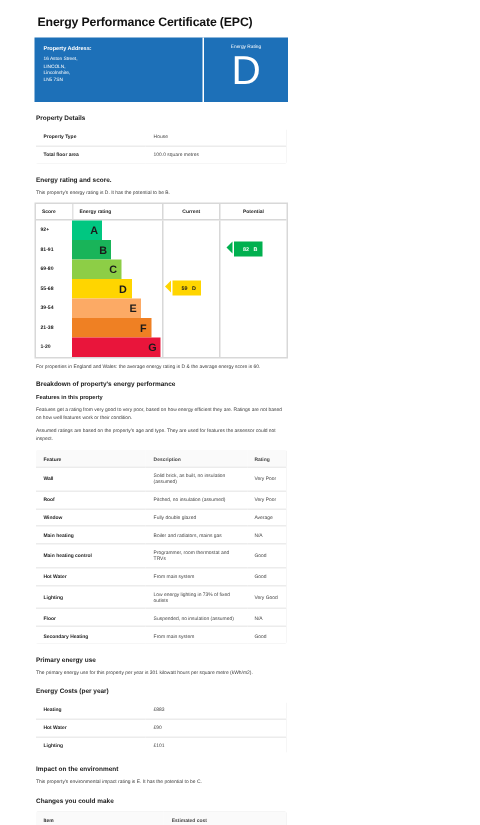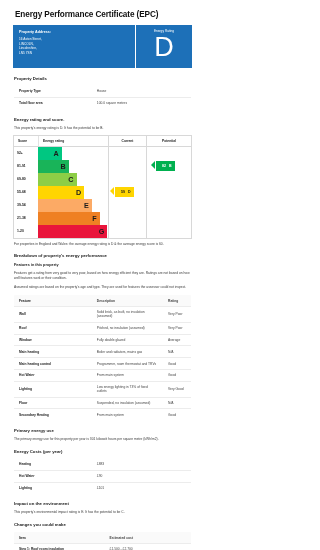--- a/index.html
+++ b/index.html
@@ -3,21 +3,21 @@
 <meta charset="utf-8">
 <style>
   * { box-sizing: border-box; margin: 0; padding: 0; }
   html, body {
     width: 199px; height: 550px;
     background: #ffffff;
     font-family: "Liberation Sans", sans-serif;
     color: #1a1a1a;
     overflow: hidden;
   }
-  .page { width: 199px; height: 550px; padding: 7px 7px 0 13px; }
+  .page { width: 199px; height: 550px; padding: 7px 7px 0 23px; }
 
   .doc-title {
     font-size: 8.2px; font-weight: bold; letter-spacing: -0.1px;
     color: #111; margin: 3px 0 6px 2px;
   }
 
   
   .banner { display: flex; height: 43px; margin-bottom: 8px; }
   .banner-addr {
     flex: 1; background: #1d70b8; color: #fff;

